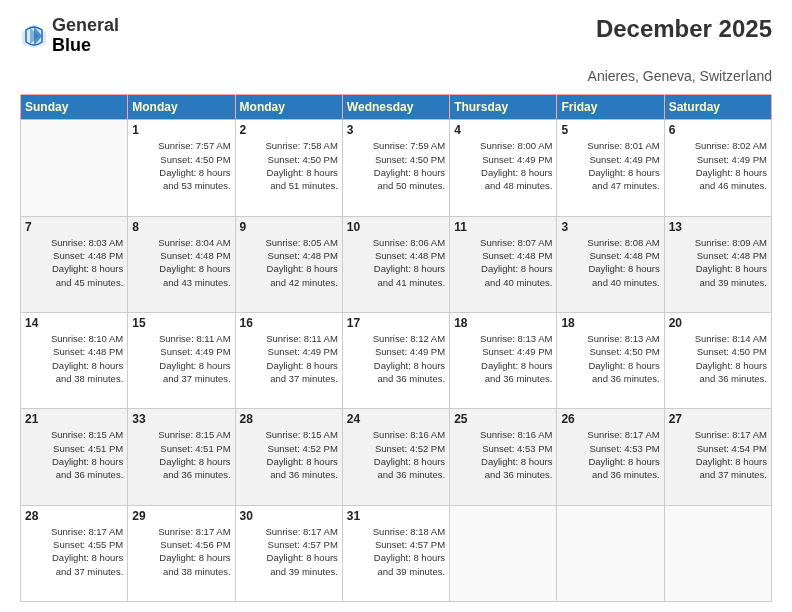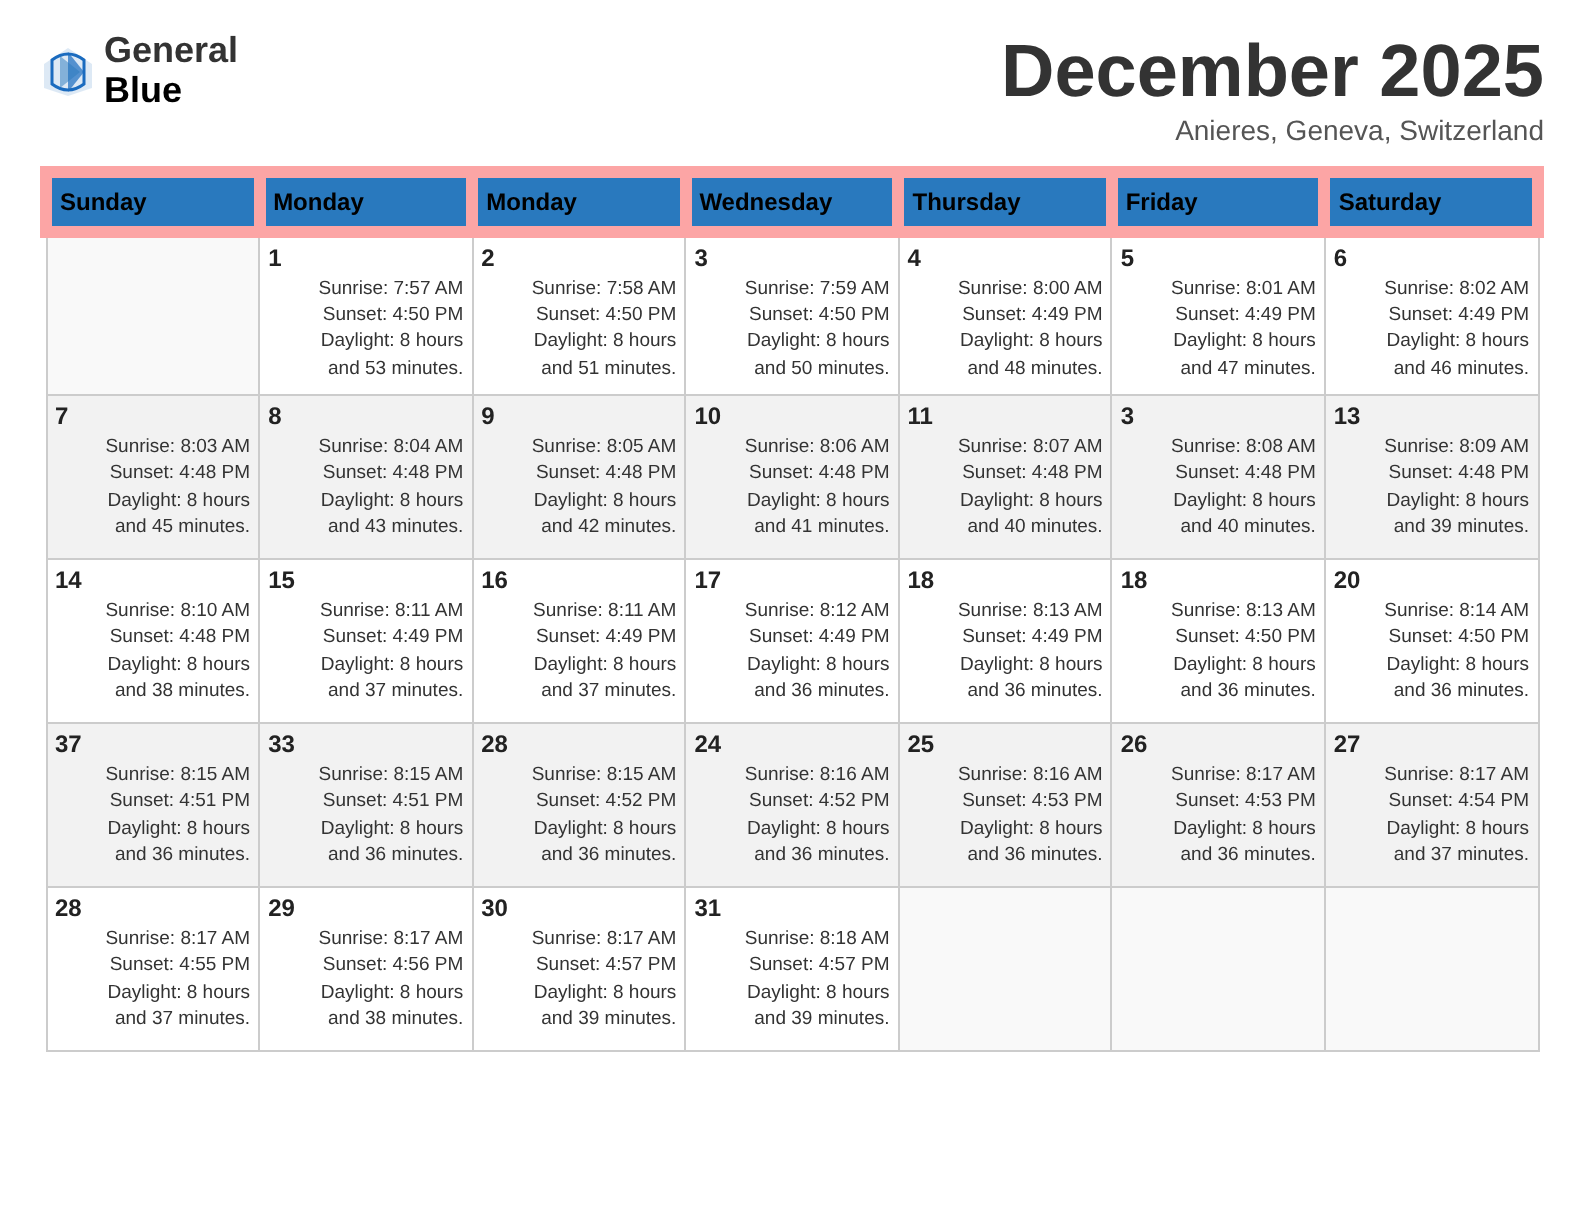--- a/index.html
+++ b/index.html
@@ -5,21 +5,21 @@
     * { box-sizing: border-box; margin: 0; padding: 0; }
     body {
       font-family: Arial, sans-serif;
       background: #fff;
       width: 792px;
       height: 612px;
       overflow: hidden;
     }
     .page {
       width: 792px;
-      height: 444px;
+      height: 612px;
       padding: 16px 20px 10px 20px;
       display: flex;
       flex-direction: column;
     }
     .header {
       display: flex;
       justify-content: space-between;
       align-items: flex-start;
       margin-bottom: 10px;
     }
@@ -36,44 +36,45 @@
     .logo-text .general { color: #333; }
     .logo-text .blue { color: #000000; }
     .logo-icon {
       width: 28px;
       height: 28px;
     }
     .title-block {
       text-align: right;
     }
     .month-title {
-      font-size: 37px;
+      font-size: 24px;
       font-weight: bold;
       color: #333;
       line-height: 1.1;
     }
     .subtitle {
       font-size: 14px;
       color: #555;
+      margin-top: 26px;
     }
     .calendar {
       flex: 1;
       border: 1px solid #ccc;
       border-collapse: collapse;
       width: 100%;
       table-layout: fixed;
     }
     .calendar th {
       background-color: #2979be;
-      color: #000000;
+      color: #fef9c3;
       font-size: 12px;
       font-weight: bold;
       padding: 5px 4px;
       text-align: left;
-      border: 6px solid #fca5a5;
+      border: 1px solid #fca5a5;
     }
     .calendar td {
       border: 1px solid #ccc;
       vertical-align: top;
       padding: 3px 4px;
       font-size: 10px;
       color: #333;
       height: 82px;
     }
     .calendar td.empty {
@@ -221,21 +222,21 @@
             <span class="day-number">18</span>
             <div class="day-info">Sunrise: 8:13 AM<br>Sunset: 4:50 PM<br>Daylight: 8 hours<br>and 36 minutes.</div>
           </td>
           <td>
             <span class="day-number">20</span>
             <div class="day-info">Sunrise: 8:14 AM<br>Sunset: 4:50 PM<br>Daylight: 8 hours<br>and 36 minutes.</div>
           </td>
         </tr>
         <tr class="row-shaded">
           <td>
-            <span class="day-number">37</span>
+            <span class="day-number">21</span>
             <div class="day-info">Sunrise: 8:15 AM<br>Sunset: 4:51 PM<br>Daylight: 8 hours<br>and 36 minutes.</div>
           </td>
           <td>
             <span class="day-number">33</span>
             <div class="day-info">Sunrise: 8:15 AM<br>Sunset: 4:51 PM<br>Daylight: 8 hours<br>and 36 minutes.</div>
           </td>
           <td>
             <span class="day-number">28</span>
             <div class="day-info">Sunrise: 8:15 AM<br>Sunset: 4:52 PM<br>Daylight: 8 hours<br>and 36 minutes.</div>
           </td>

